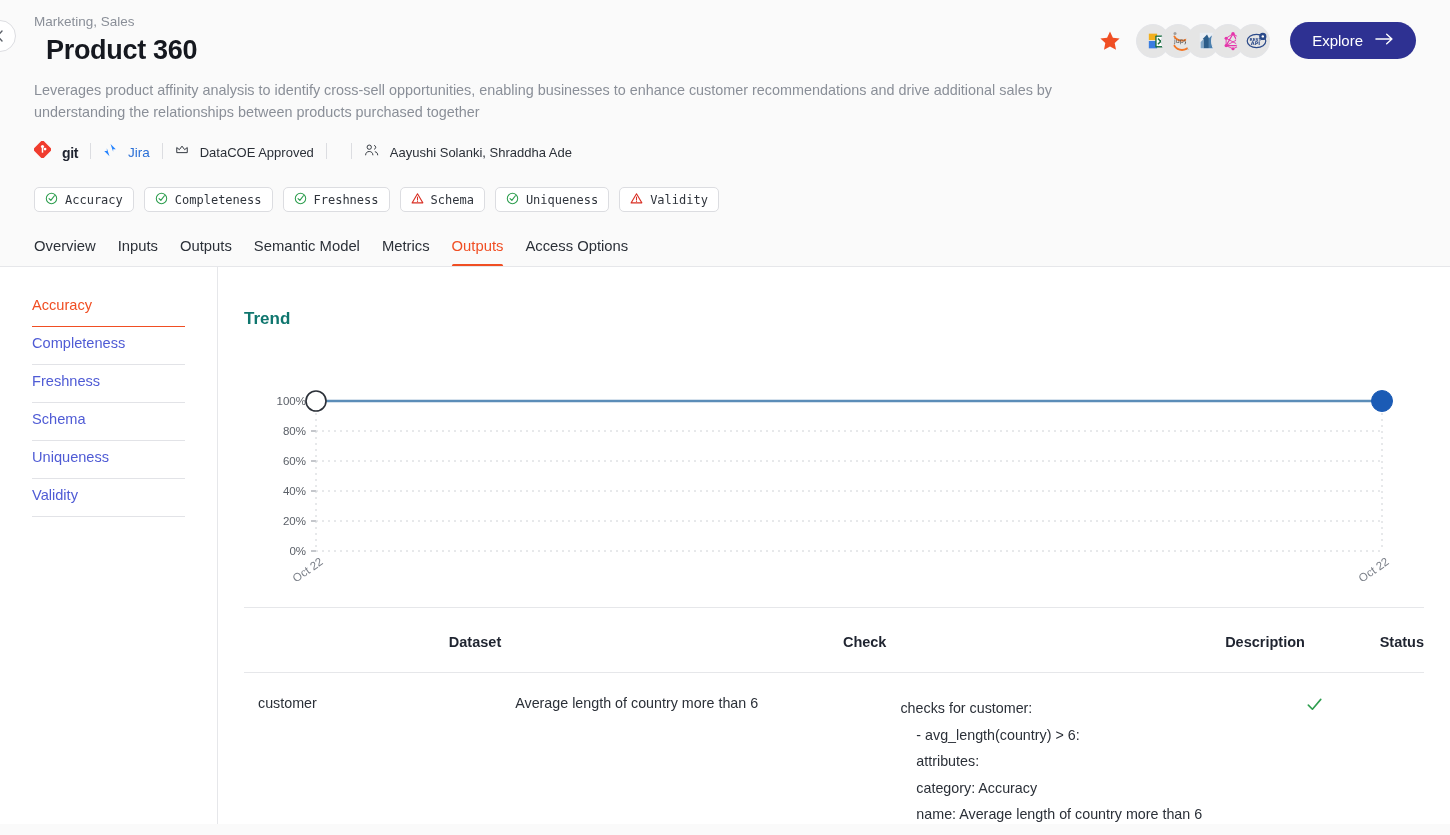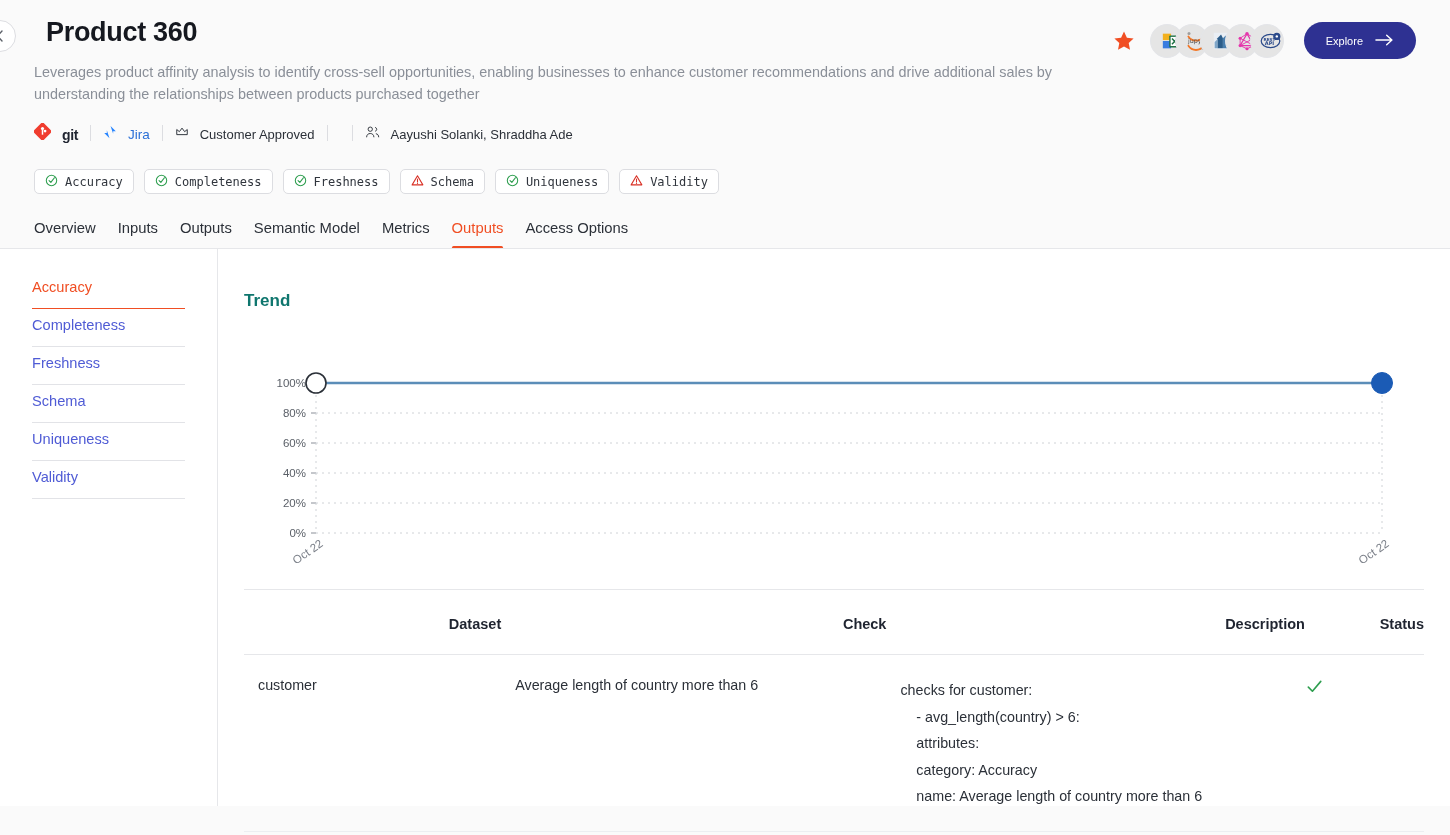--- a/index.html
+++ b/index.html
@@ -51,21 +51,21 @@
     width:34px; height:34px; border-radius:50%;
     background:#e5e5e5; border:1px solid #e4e5e9;
     display:flex; align-items:center; justify-content:flex-end;
     margin-left:-9px; overflow:hidden; cursor:pointer;
   }
   .app-icon:first-child { margin-left:0; }
   .explore-btn {
     background:#2e3192; color:#fff; border:none; border-radius:19px;
     height:37px; padding:0 22px;
     display:flex; align-items:center; gap:12px;
-    font-size:11px; font-family:"Liberation Sans", sans-serif; cursor:pointer;
+    font-size:15px; font-family:"Liberation Sans", sans-serif; cursor:pointer;
   }
   
   .tabs { display:flex; gap:22px; padding:0 34px; margin-top:26px; position:relative; }
   .tab {
     font-size:14.8px; color:#2b3038; padding-bottom:13px;
     cursor:pointer; position:relative;
   }
   .tab.active { color:#f04e23; }
   .tab.active:after {
     content:""; position:absolute; left:0; right:0; bottom:0;
@@ -108,20 +108,21 @@
 <div class="header">
 
   <div class="back-btn">
     <span>
       <svg width="14" height="14" viewBox="0 0 14 14">
           <path d="M9 2 L4.5 7 L9 12" fill="none" stroke="#5b6068" stroke-width="1.4" stroke-linecap="round" stroke-linejoin="round"></path>
         </svg>
     </span>
   </div>
 
+  <div class="breadcrumb">Marketing, Sales</div>
   <div class="page-title">Product 360</div>
   <div class="description">Leverages product affinity analysis to identify cross-sell opportunities, enabling businesses to enhance customer recommendations and drive additional sales by understanding the relationships between products purchased together</div>
 
   <div class="meta-row">
 
     <div class="meta-item">
       <span>
         <svg width="17" height="17" viewBox="0 0 16 16">
             <rect x="1.6" y="1.6" width="12.8" height="12.8" rx="1.6" transform="rotate(45 8 8)" fill="#f03c2e"></rect>
             <circle cx="8" cy="5.2" r="1.5" fill="#fff"></circle>
@@ -145,21 +146,21 @@
     </div>
 
     <div class="meta-sep"></div>
 
     <div class="meta-item">
       <span>
         <svg width="14" height="14" viewBox="0 0 16 16">
             <path d="M2 11 L2 5.2 L5 7.6 L8 3.6 L11 7.6 L14 5.2 L14 11 Z" fill="none" stroke="#2b3038" stroke-width="1.1" stroke-linejoin="round"></path>
           </svg>
       </span>
-      <span>Customer Approved</span>
+      <span>DataCOE Approved</span>
     </div>
 
     <div class="meta-sep"></div>
 
 
     <div class="meta-sep"></div>
 
     <div class="meta-item">
       <span>
         <svg width="15" height="14" viewBox="0 0 16 14">

